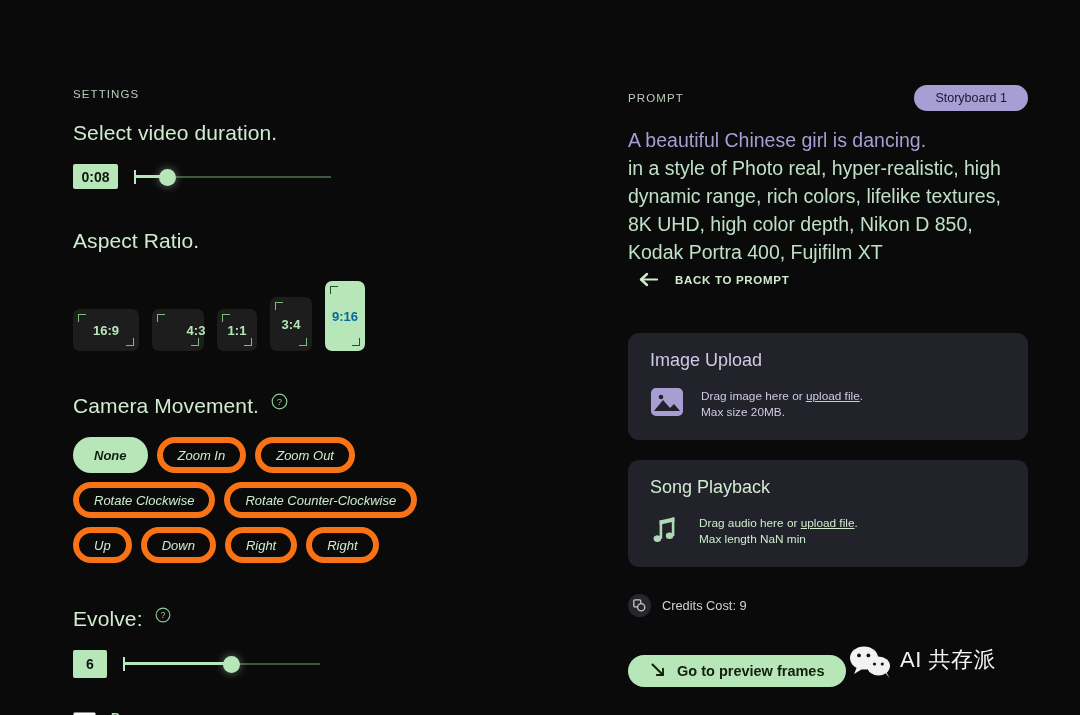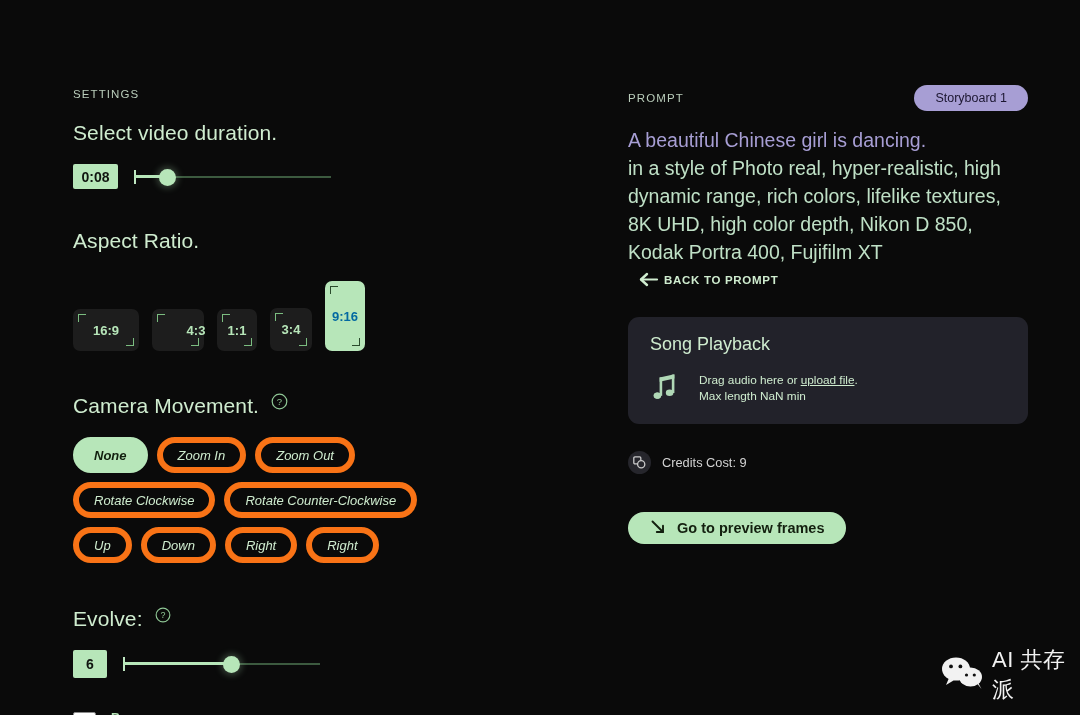--- a/index.html
+++ b/index.html
@@ -229,21 +229,21 @@
     margin-top: 16px;
     font-size: 19.5px;
     line-height: 28px;
     color: #bfe0c6;
   }
   #prompt-line1 { color: #a79ed4; display: block; }
 
   #back-to-prompt {
     display: inline-flex;
     align-items: center;
-    gap: 5px;
+    gap: 16px;
     margin-left: 11px;
     vertical-align: 3px;
     cursor: pointer;
   }
   #back-to-prompt .lbl {
     font-size: 11.5px;
     font-weight: 700;
     letter-spacing: .7px;
     color: #cfeccf;
   }
@@ -311,24 +311,24 @@
     align-items: center;
     gap: 11px;
     font-size: 14.5px;
     font-weight: 700;
     cursor: pointer;
   }
 
   
   #watermark {
     position: absolute;
-    left: 940px;
+    left: 848px;
     top: 645px;
     display: flex;
-    align-items: center;
+    align-items: flex-start;
     gap: 6px;
   }
   #watermark-text {
     font-size: 22px;
     color: #f2f2f2;
     letter-spacing: .5px;
   }
 </style>
 </head>
 <body>
@@ -362,21 +362,21 @@
         <div class="ar-btn" style="width: 52px; height: 42px; padding-left: 36px;">
           <span class="br tl"></span>
           <span class="br br2"></span>
           <span>4:3</span>
         </div>
         <div class="ar-btn" style="width: 40px; height: 42px;">
           <span class="br tl"></span>
           <span class="br br2"></span>
           <span>1:1</span>
         </div>
-        <div class="ar-btn" style="width: 42px; height: 43px;">
+        <div class="ar-btn" style="width: 42px; height: 54px;">
           <span class="br tl"></span>
           <span class="br br2"></span>
           <span>3:4</span>
         </div>
         <div class="ar-btn sel" style="width: 40px; height: 70px;">
           <span class="br tl"></span>
           <span class="br br2"></span>
           <span>9:16</span>
         </div>
       </div>
@@ -465,20 +465,38 @@
           <svg width="20" height="15" viewBox="0 0 20 15">
             <path d="M2 7.5 H18" stroke="#cfeccf" stroke-width="2.2" stroke-linecap="round"></path>
             <path d="M8 2 L2 7.5 L8 13" fill="none" stroke="#cfeccf" stroke-width="2.4" stroke-linecap="round" stroke-linejoin="round"></path>
           </svg>
         </span>
         <span class="lbl">BACK TO PROMPT</span>
       </span>
     </div>
 
     
+    <div class="up-card" id="image-upload-card">
+      <div class="up-title">Image Upload</div>
+      <div class="up-body">
+        <span>
+          <svg width="34" height="30" viewBox="0 0 34 30">
+            <rect x="1" y="1" width="32" height="28" rx="5" fill="#a79ed4"></rect>
+            <circle cx="11" cy="10" r="2.3" fill="#22222a"></circle>
+            <path d="M4 24 L13 13 L20 21 L24 17 L30 24 Z" fill="#22222a"></path>
+          </svg>
+        </span>
+        <div class="up-lines">
+          <div class="up-l1">
+            <span>Drag image here or </span><span class="up-link">upload file</span><span>.</span>
+          </div>
+          <div class="up-l2">Max size 20MB.</div>
+        </div>
+      </div>
+    </div>
 
     
     <div class="up-card" id="song-playback-card">
       <div class="up-title">Song Playback</div>
       <div class="up-body">
         <span>
           <svg width="32" height="30" viewBox="0 0 32 30">
             <path d="M11 24.5 a3.6 3.1 0 1 1 -0.1 -0.6 Z" fill="#b0d8b6"></path>
             <ellipse cx="7.4" cy="24.6" rx="3.8" ry="3.2" fill="#b0d8b6"></ellipse>
             <ellipse cx="19.6" cy="21.7" rx="3.8" ry="3.2" fill="#b0d8b6"></ellipse>

